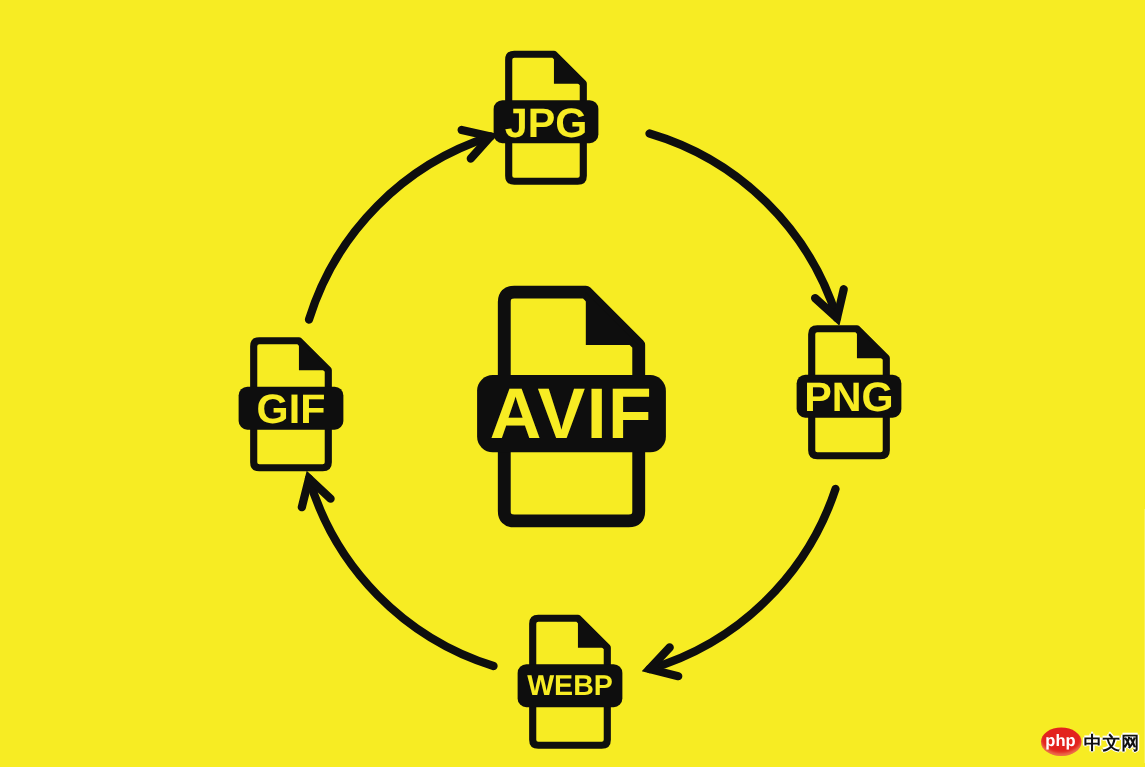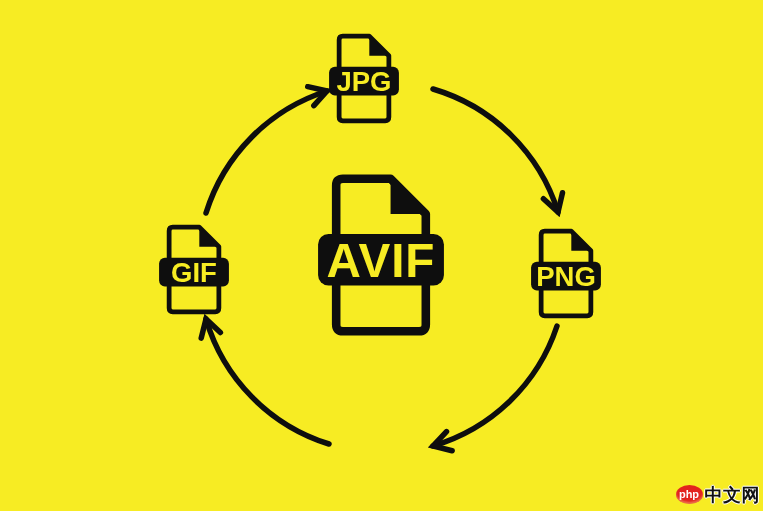--- a/index.html
+++ b/index.html
@@ -47,42 +47,42 @@
     fill:var(--bg);
     font-family:"Liberation Sans", sans-serif;
     font-weight:bold;
     text-anchor:middle;
     dominant-baseline:central;
   }
   .lbl-3{font-size:52px;}
   .lbl-4{font-size:36px;}
   .lbl-center{font-size:50px;letter-spacing:1px;}
   .icon-jpg {left:328px;top:33px; width:72px;height:91px;}
-  .icon-png {left:530px;top:228px;width:72px;height:91px;}
+  .icon-png {left:530px;top:216px;width:72px;height:91px;}
   .icon-webp{left:344px;top:409px;width:72px;height:91px;}
   .icon-gif {left:158px;top:224px;width:72px;height:91px;}
-  .icon-avif{left:315px;top:173px;width:132px;height:164px;}
+  .icon-avif{left:315px;top:189px;width:132px;height:164px;}
   .watermark{
     position:absolute;
     right:3px;bottom:7px;
     display:flex;align-items:center;gap:2px;
     line-height:1;
   }
   .php-badge{
     width:27px;height:19px;
     background:var(--badge);
     border-radius:50%;
     display:flex;align-items:center;justify-content:center;
     color:var(--badge-text);
     font-size:11px;font-weight:bold;
     box-shadow:inset 0 -2px 2px rgba(255,255,160,.35);
   }
   .cn-text{
     color:var(--wm-text);
-    font-size:18px;font-weight:bold;
+    font-size:12px;font-weight:bold;
     letter-spacing:0.5px;
     text-shadow:-1px 0 #fff,1px 0 #fff,0 -1px #fff,0 1px #fff;
   }
 </style>
 </head>
 <body>
 
 <div class="stage">
 
   <svg width="0" height="0" style="position:absolute" aria-hidden="true">
@@ -114,20 +114,26 @@
     </svg>
   </div>
 
   <div class="file-icon icon-png">
     <svg viewBox="0 0 136 172">
       <use href="#file-shape"></use>
       <text class="doc-label lbl-3" x="68" y="92">PNG</text>
     </svg>
   </div>
 
+  <div class="file-icon icon-webp">
+    <svg viewBox="0 0 136 172">
+      <use href="#file-shape"></use>
+      <text class="doc-label lbl-4" x="68" y="92">WEBP</text>
+    </svg>
+  </div>
 
   <div class="file-icon icon-gif">
     <svg viewBox="0 0 136 172">
       <use href="#file-shape"></use>
       <text class="doc-label lbl-3" x="68" y="92">GIF</text>
     </svg>
   </div>
 
   <div class="file-icon icon-avif">
     <svg viewBox="0 0 136 172">

